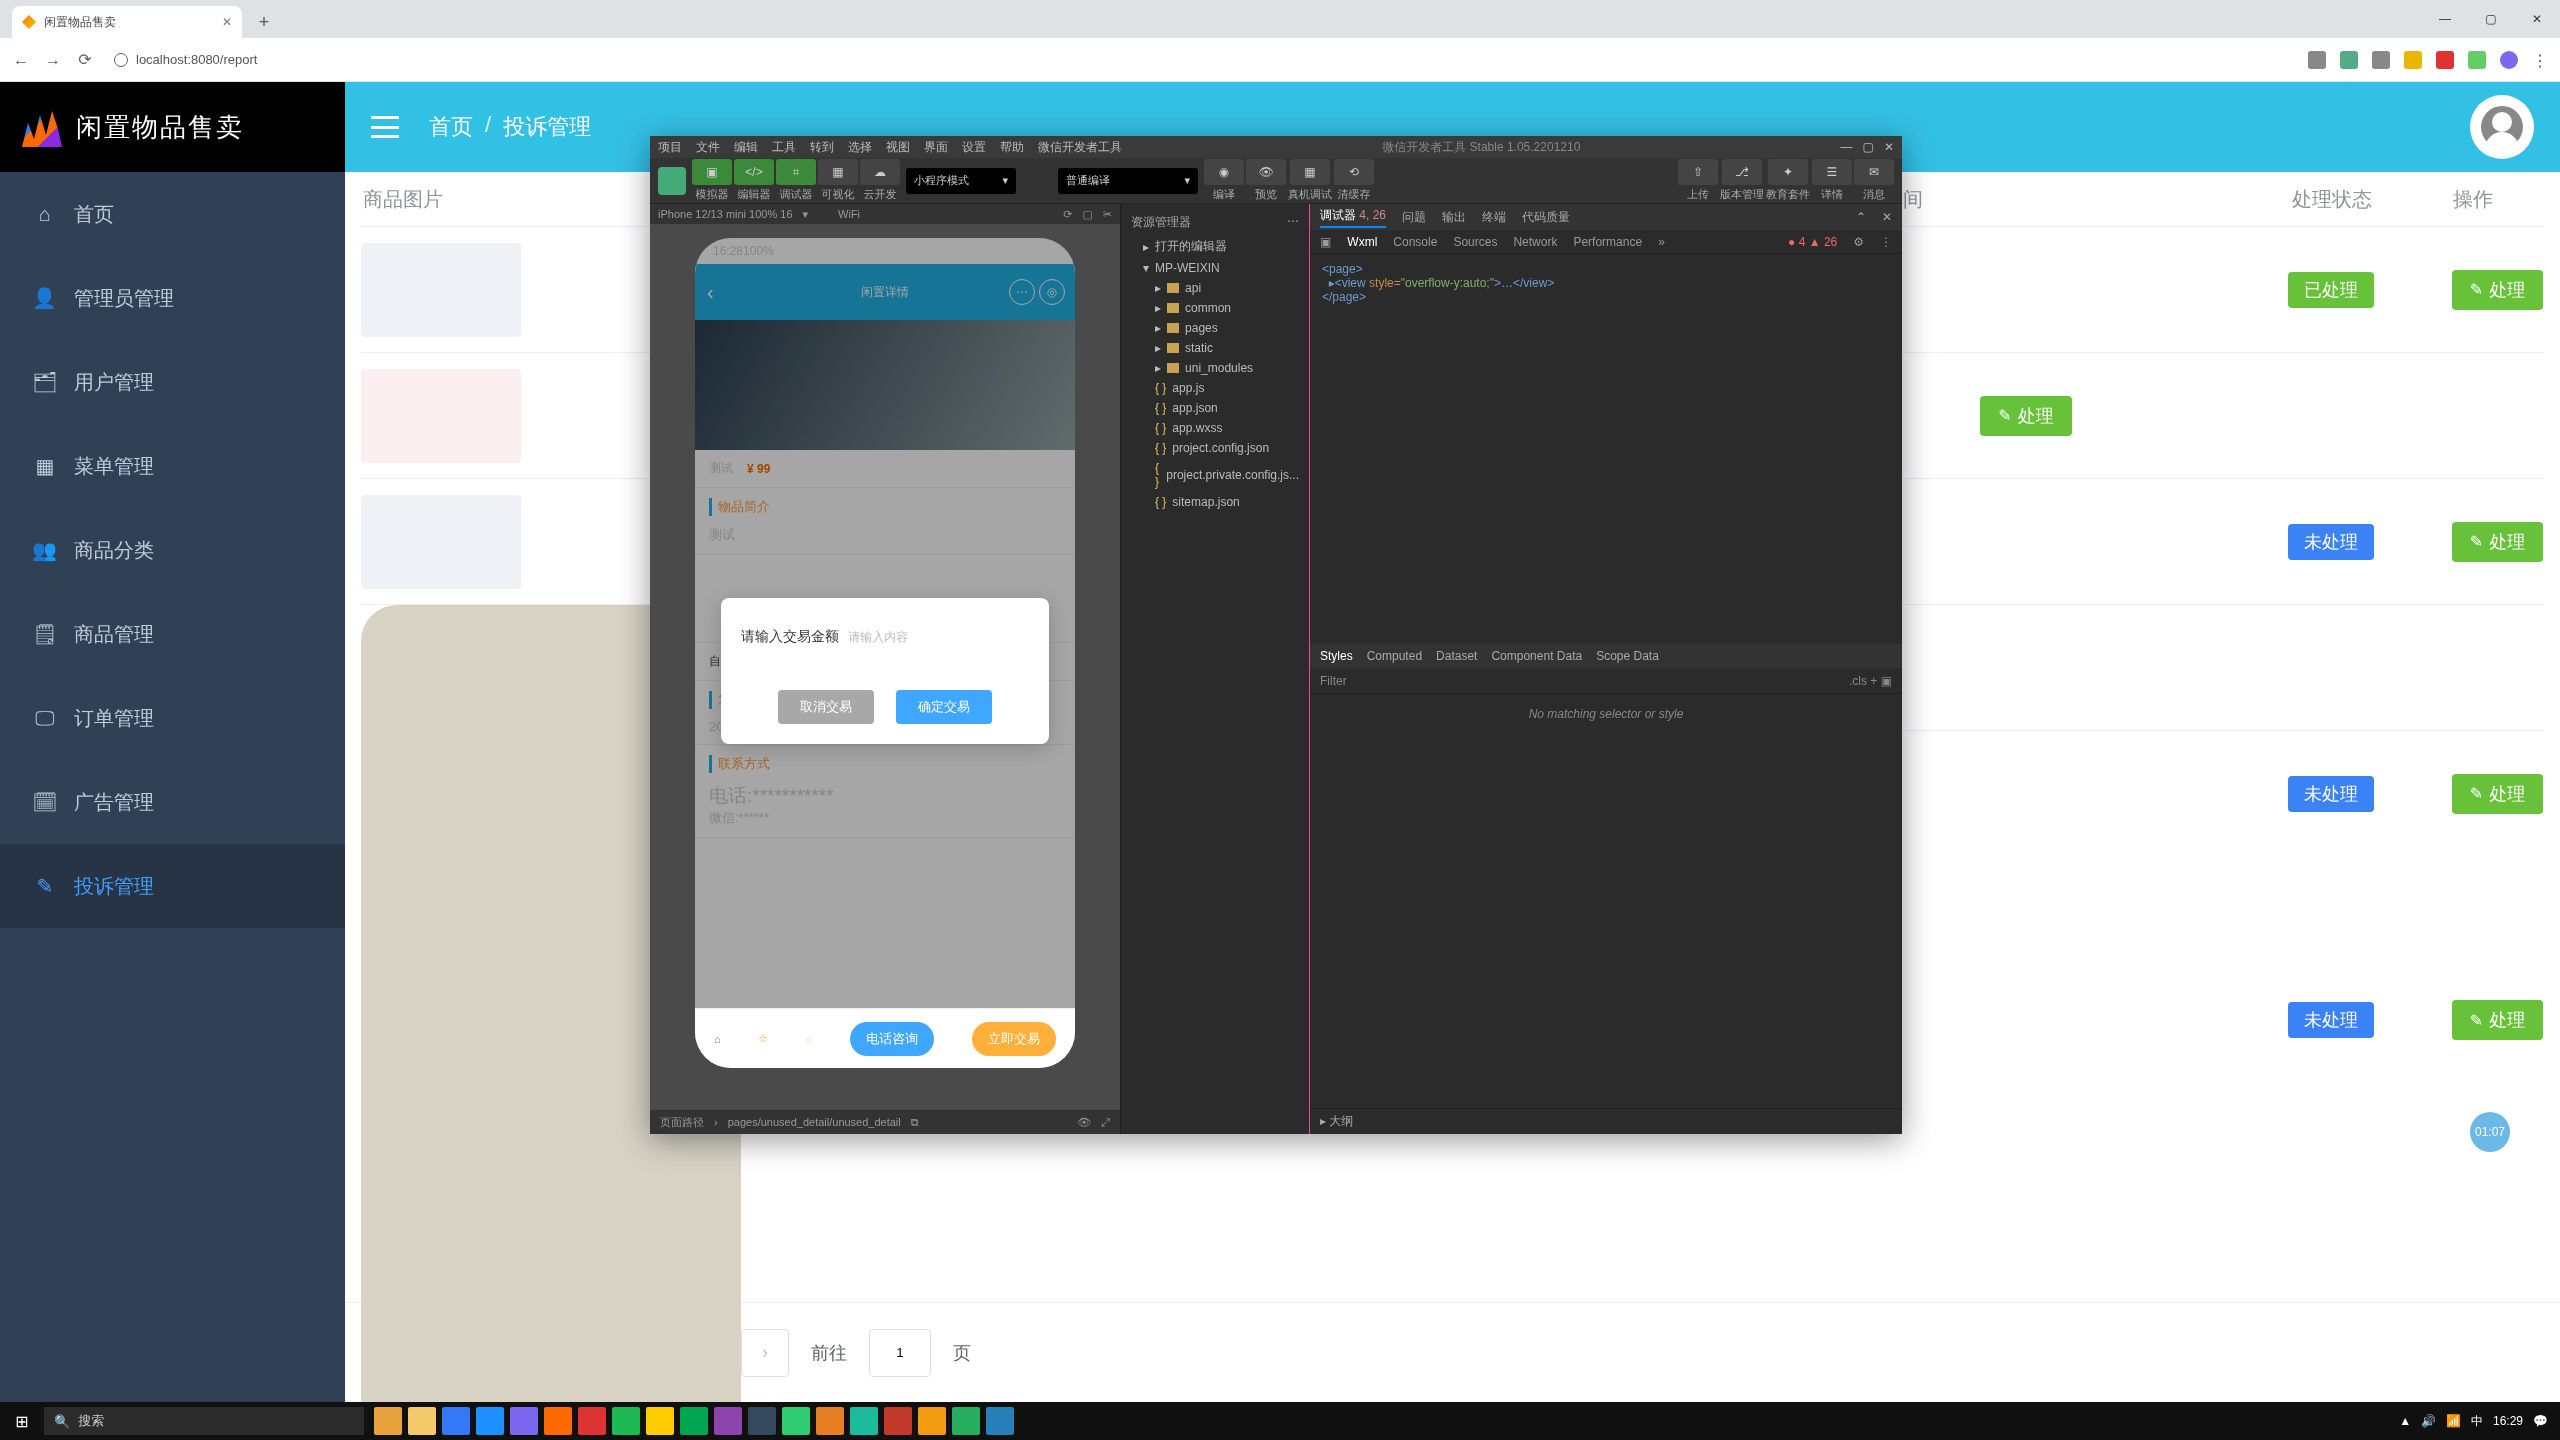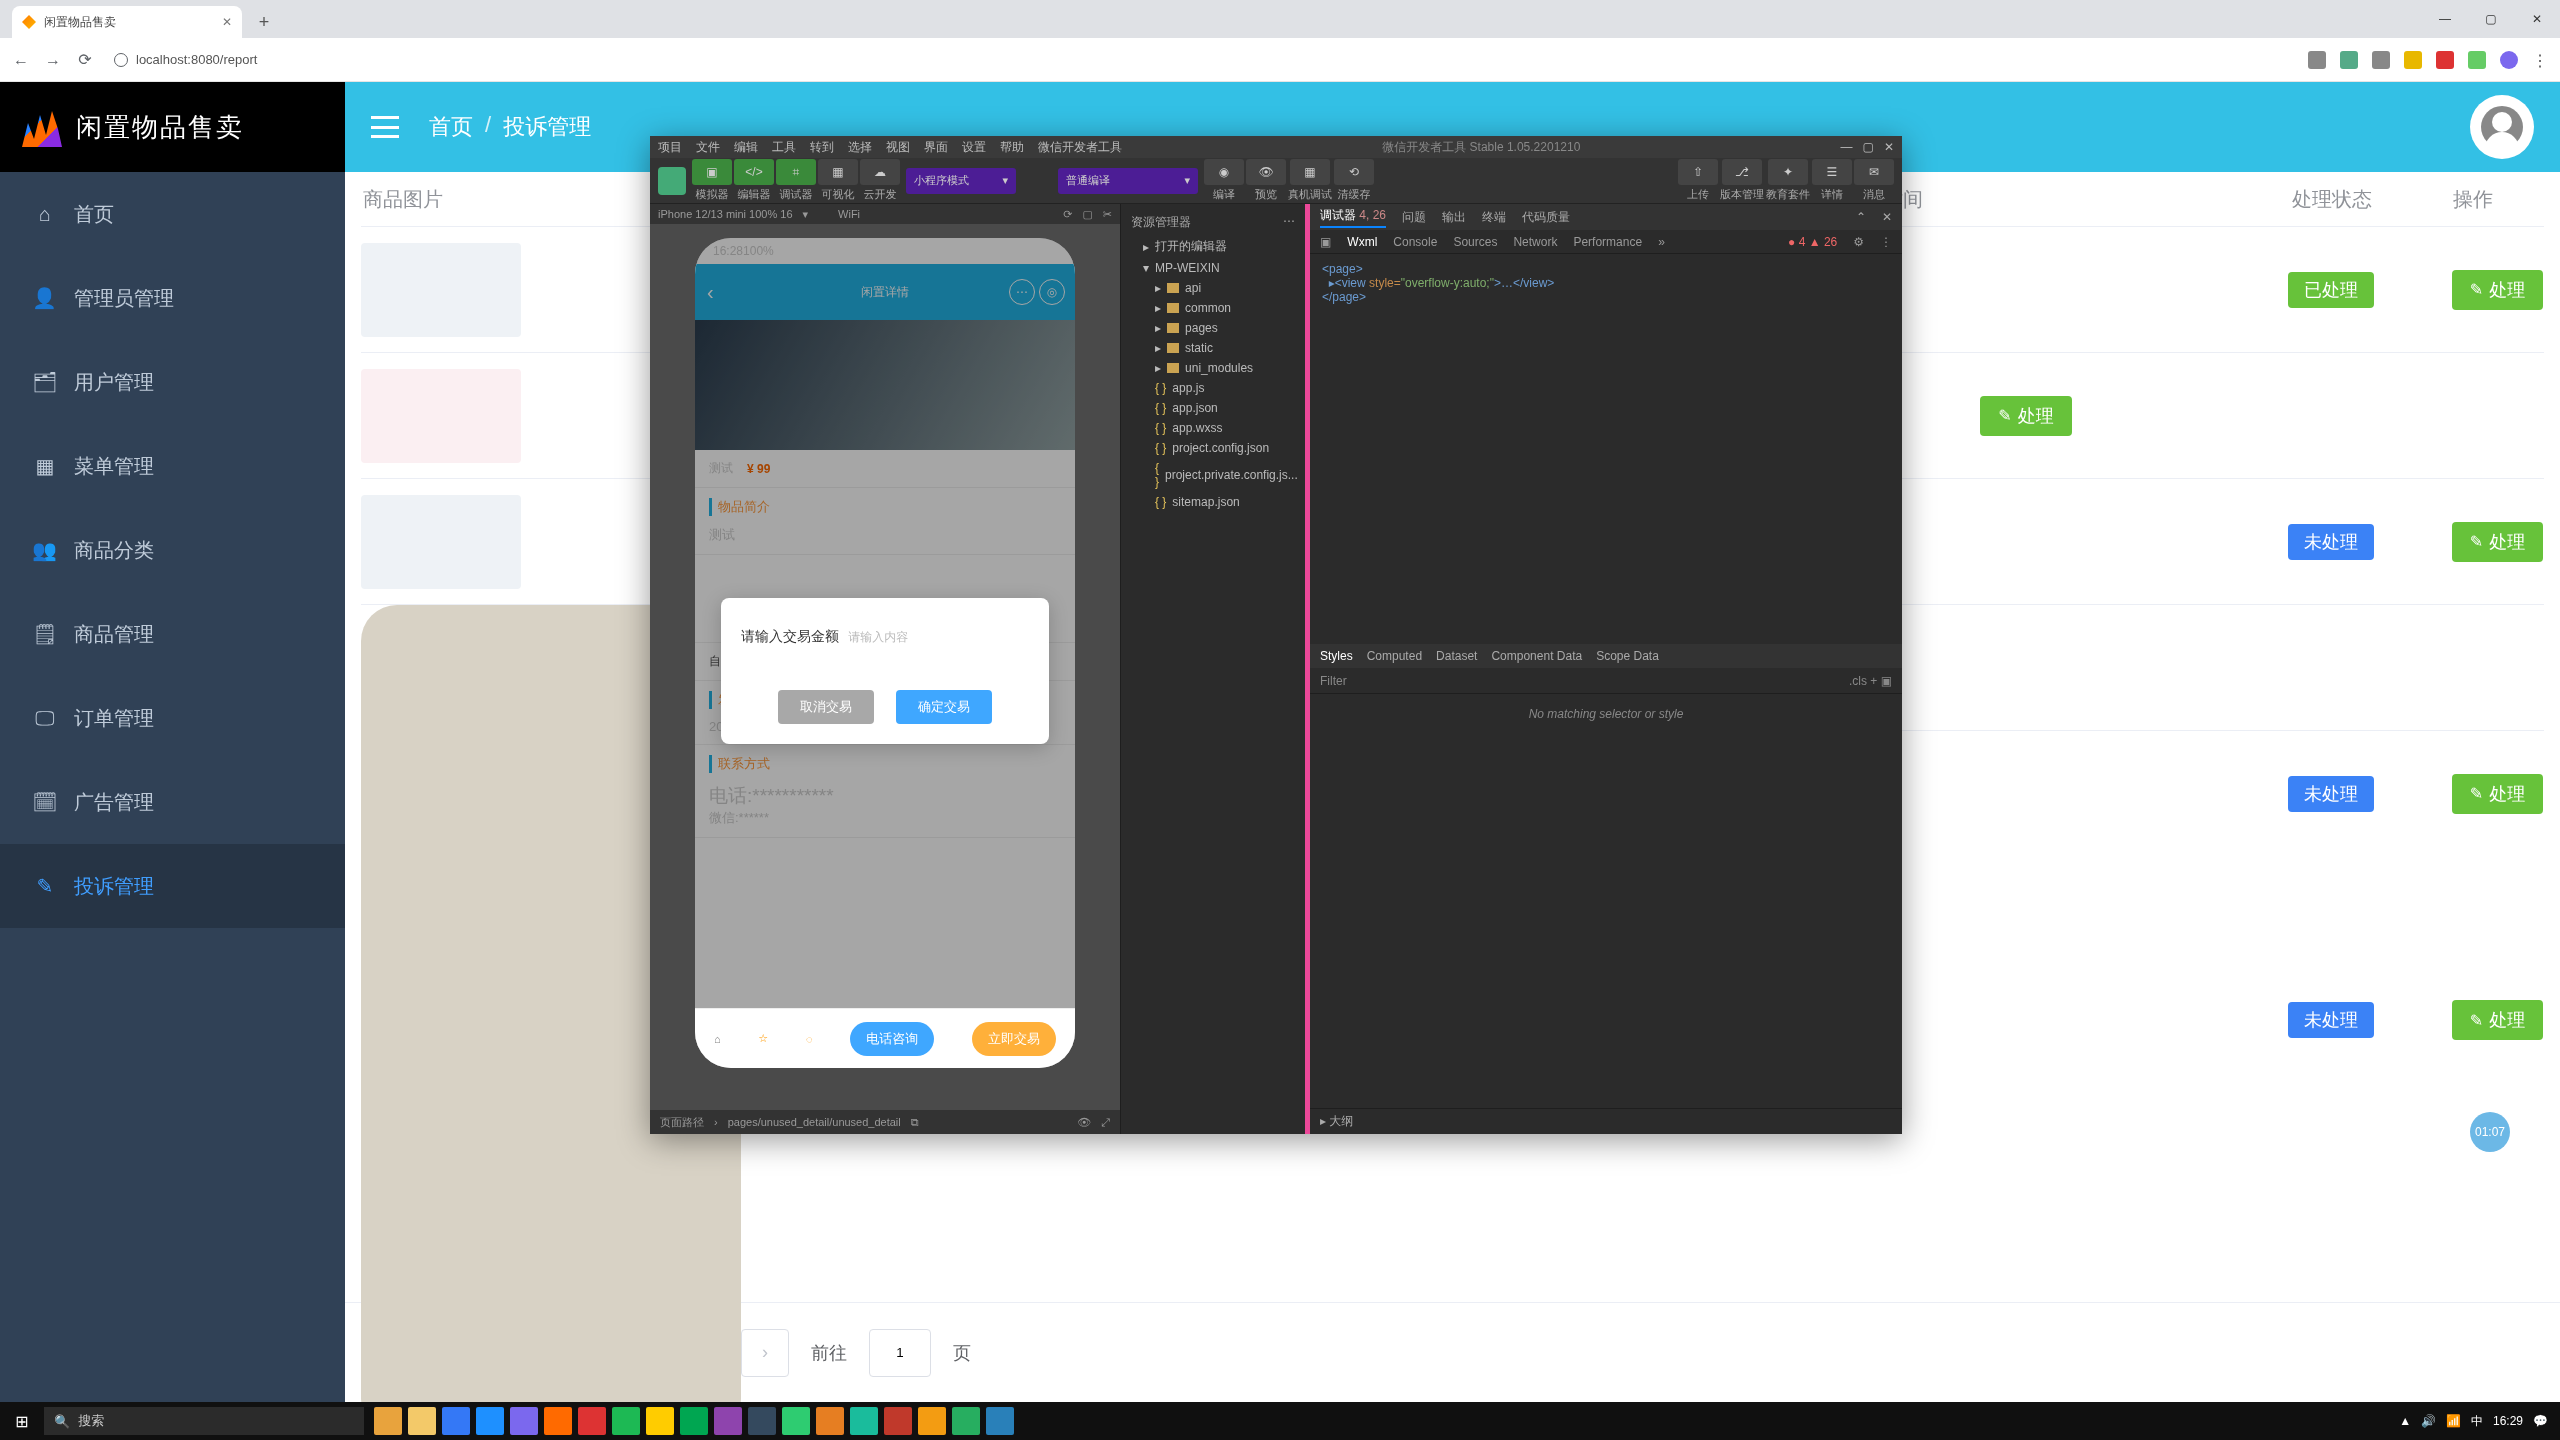--- a/index.html
+++ b/index.html
@@ -77,21 +77,21 @@
 .devtool { position:absolute; top:54px; left:650px; width:1252px; height:998px; background:#2b2b2b; color:#ccc; font-size:12px; box-shadow:0 6px 30px rgba(0,0,0,.4); display:flex; flex-direction:column;}
 .dt-menubar{height:22px;background:#3a3a3a;display:flex;align-items:center;padding:0 8px;gap:14px;color:#bbb;}
 .dt-menubar .spacer{flex:1;text-align:center;color:#888;}
 .dt-menubar .win{display:flex;gap:10px;}
 .dt-toolbar{height:46px;background:#333;display:flex;align-items:center;padding:0 8px;gap:6px;border-bottom:1px solid #222;}
 .dt-toolbar .grp{display:flex;gap:2px;}
 .dt-btn{min-width:40px;height:26px;border-radius:3px;background:#444;display:flex;align-items:center;justify-content:center;}
 .dt-btn.green{background:#3a8a3a;}
 .dt-label{font-size:11px;color:#aaa;text-align:center;margin-top:2px;}
 .dt-col{display:flex;flex-direction:column;align-items:center;}
-.dt-select{height:26px;min-width:110px;background:#4c1d95;border-radius:3px;display:flex;align-items:center;padding:0 8px;font-size:11px;justify-content:space-between;}
+.dt-select{height:26px;min-width:110px;background:#000000;border-radius:3px;display:flex;align-items:center;padding:0 8px;font-size:11px;justify-content:space-between;}
 
 .dt-body{flex:1;display:flex;min-height:0;}
 
 .dt-sim{width:470px;background:#4a4a4a;display:flex;flex-direction:column;}
 .sim-top{height:20px;background:#333;display:flex;align-items:center;padding:0 8px;gap:10px;color:#999;font-size:11px;}
 .sim-top .sp{flex:1;}
 .sim-stage{flex:1;display:flex;align-items:flex-start;justify-content:center;padding-top:14px;}
 .phone{width:380px;height:830px;background:#fff;border-radius:36px;position:relative;overflow:hidden;}
 .ph-status{height:26px;display:flex;align-items:center;padding:0 18px;font-size:12px;}
 .ph-nav{height:56px;background:#22b4e6;color:#fff;display:flex;align-items:center;justify-content:center;position:relative;}
@@ -112,21 +112,21 @@
 .ph-dbtn{padding:8px 22px;border-radius:4px;font-size:13px;}
 .ph-dbtn.cancel{background:#a8a8a8;color:#fff;}
 .ph-dbtn.ok{background:#3fa7ff;color:#fff;}
 .ph-tabbar{position:absolute;bottom:0;left:0;right:0;height:60px;background:#fff;border-top:1px solid #eee;display:flex;align-items:center;justify-content:space-around;}
 .ph-tabbar .pill{padding:8px 16px;border-radius:20px;color:#fff;font-size:13px;}
 .ph-tabbar .pill.blue{background:#3fa7ff;}
 .ph-tabbar .pill.orange{background:#ffb03a;}
 .sim-foot{height:24px;background:#333;display:flex;align-items:center;padding:0 10px;gap:10px;color:#999;font-size:11px;}
 
 
-.dt-tree{width:190px;background:#2b2b2b;border-left:1px solid #1e1e1e;border-right:5px solid #ec4899;padding:6px 0;}
+.dt-tree{width:190px;background:#2b2b2b;border-left:1px solid #1e1e1e;border-right:1px solid #ec4899;padding:6px 0;}
 .tree-hd{padding:4px 10px;color:#aaa;display:flex;justify-content:space-between;}
 .tree-item{padding:3px 10px 3px 22px;display:flex;align-items:center;gap:6px;color:#bbb;cursor:default;}
 .tree-item.d1{padding-left:34px;}
 .fi-folder{width:12px;height:10px;background:#caa352;}
 .fi-js{color:#e2c15a;}
 .fi-json{color:#e2c15a;}
 
 
 .dt-code{flex:1;display:flex;flex-direction:column;background:#2b2b2b;}
 .code-tabs{height:26px;background:#333;display:flex;align-items:center;gap:16px;padding:0 10px;color:#aaa;}

